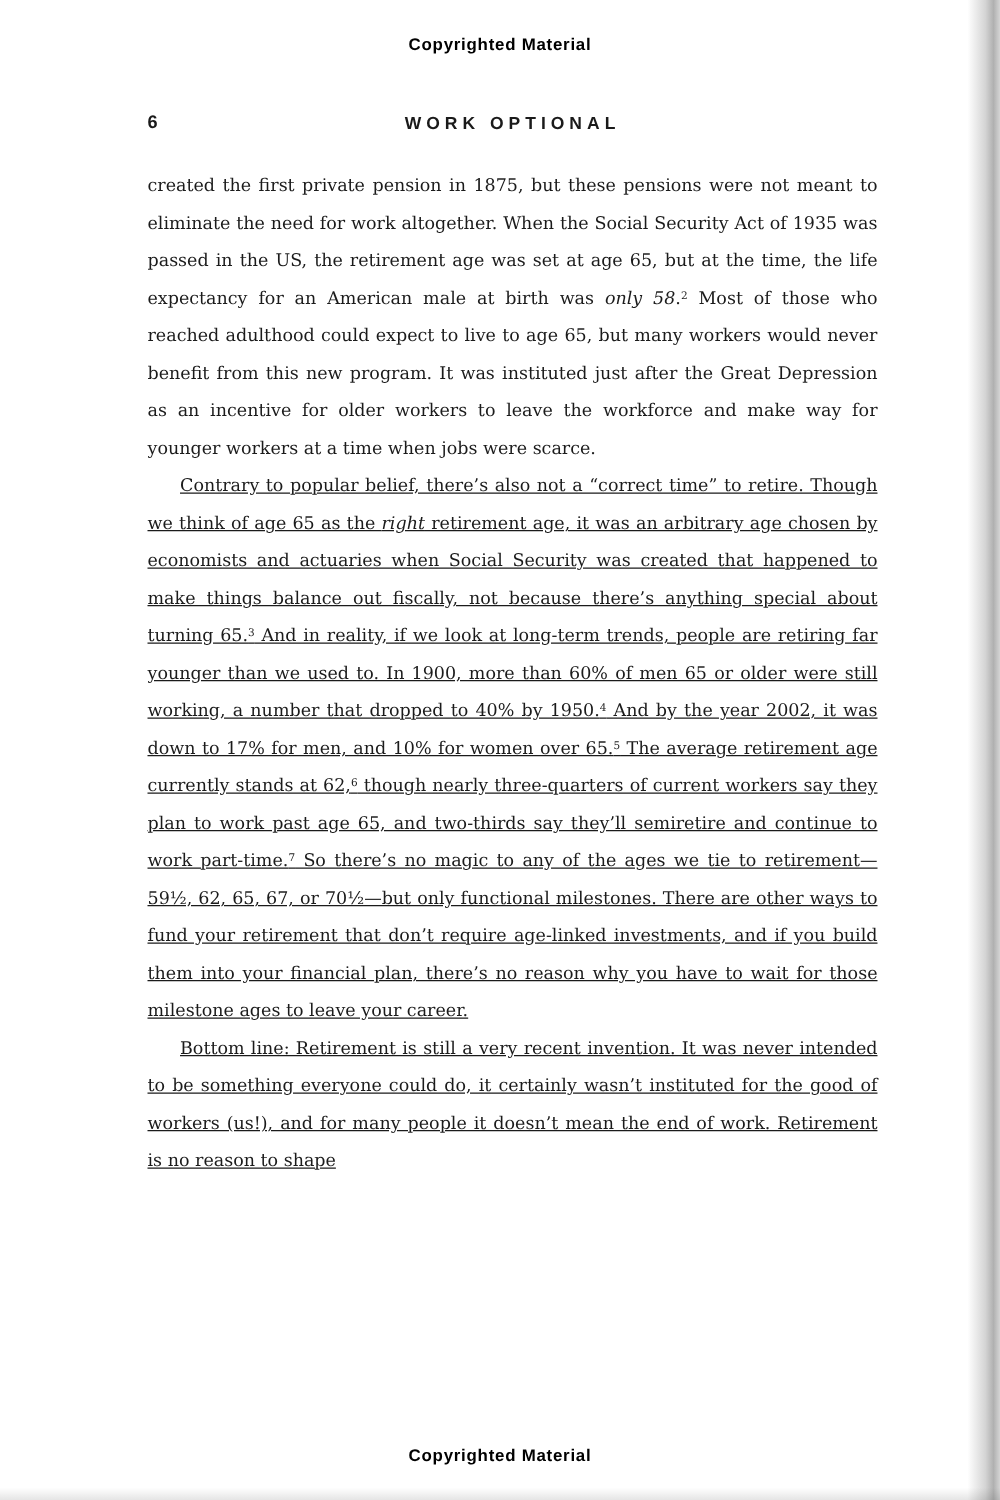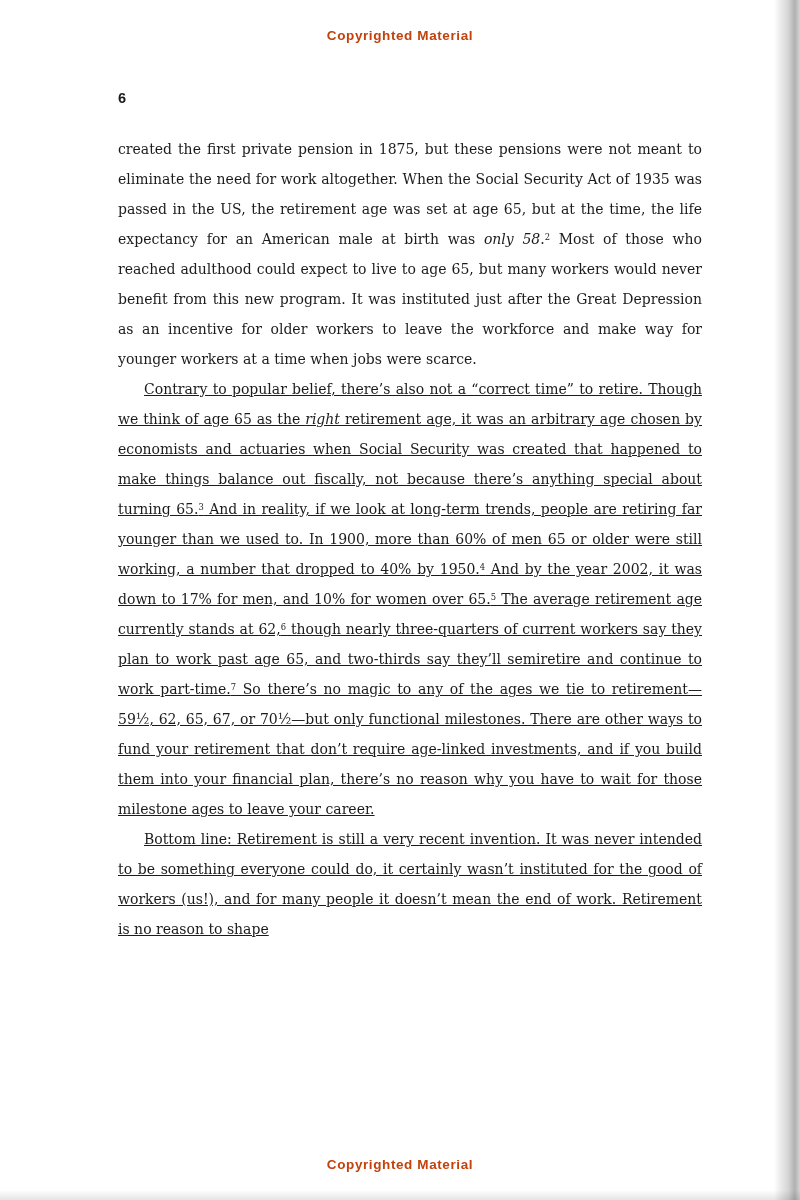--- a/index.html
+++ b/index.html
@@ -18,21 +18,21 @@
   }
   .notice {
     position: absolute;
     left: 0;
     width: 100%;
     text-align: center;
     font-family: "Liberation Sans", sans-serif;
     font-size: 13.5px;
     font-weight: 600;
     letter-spacing: 0.6px;
-    color: #c2410c;
+    color: #000000;
   }
   .notice.top { top: 28px; }
   .notice.bottom { top: 1157px; }
   .page-header {
     position: absolute;
     top: 90px;
     left: 118px;
     width: 584px;
     height: 20px;
   }
@@ -105,20 +105,21 @@
 </style>
 </head>
 <body>
 
 <div class="page">
 
   <div class="notice top">Copyrighted Material</div>
 
   <div class="page-header">
     <span class="pagenum">6</span>
+    <span class="running-head">WORK OPTIONAL</span>
   </div>
 
   <div class="body-text">
     <p class="para"><span>created the first private pension in 1875, but these pensions were not meant to eliminate the need for work altogether. When the Social Security Act of 1935 was passed in the US, the retirement age was set at age 65, but at the time, the life expectancy for an American male at birth was </span><span class="italic">only 58</span><span>.</span><sup>2</sup><span> Most of those who reached adulthood could expect to live to age 65, but many workers would never benefit from this new program. It was instituted just after the Great Depression as an incentive for older workers to leave the workforce and make way for younger workers at a time when jobs were scarce.</span></p>
     <p class="para indent"><span>Contrary to popular belief, there’s also not a “correct time” to retire. Though we think of age 65 as the </span><span class="italic">right</span><span> retirement age, it was an arbitrary age chosen by economists and actuaries when Social Security was created that happened to make things balance out fiscally, not because there’s anything special about turning 65.</span><sup>3</sup><span> And in reality, if we look at long-term trends, people are retiring far younger than we used to. In 1900, more than 60% of men 65 or older were still working, a number that dropped to 40% by 1950.</span><sup>4</sup><span> And by the year 2002, it was down to 17% for men, and 10% for women over 65.</span><sup>5</sup><span> The average retirement age currently stands at 62,</span><sup>6</sup><span> though nearly three-quarters of current workers say they plan to work past age 65, and two-thirds say they’ll semiretire and continue to work part-time.</span><sup>7</sup><span> So there’s no magic to any of the ages we tie to retirement—59½, 62, 65, 67, or 70½—but only functional milestones. There are other ways to fund your retirement that don’t require age-linked investments, and if you build them into your financial plan, there’s no reason why you have to wait for those milestone ages to leave your career.</span></p>
     <p class="para indent"><span>Bottom line: Retirement is still a very recent invention. It was never intended to be something everyone could do, it certainly wasn’t instituted for the good of workers (us!), and for many people it doesn’t mean the end of work. Retirement is no reason to shape</span></p>
   </div>
 
   <div class="notice bottom">Copyrighted Material</div>
 

